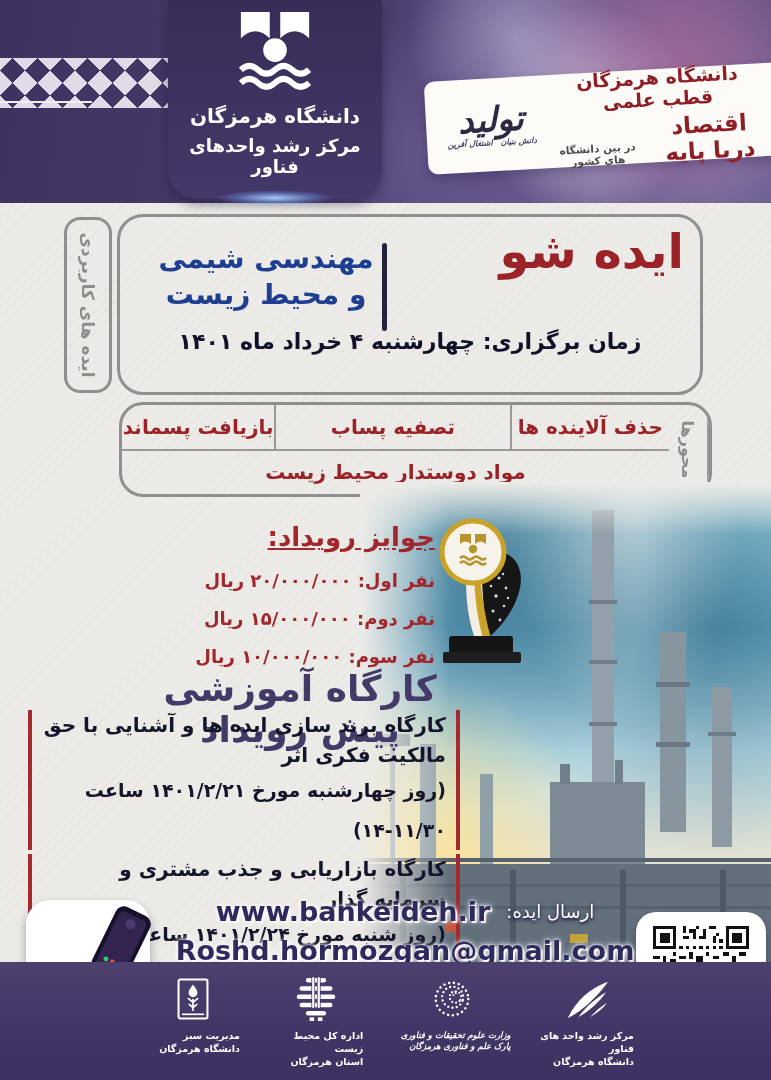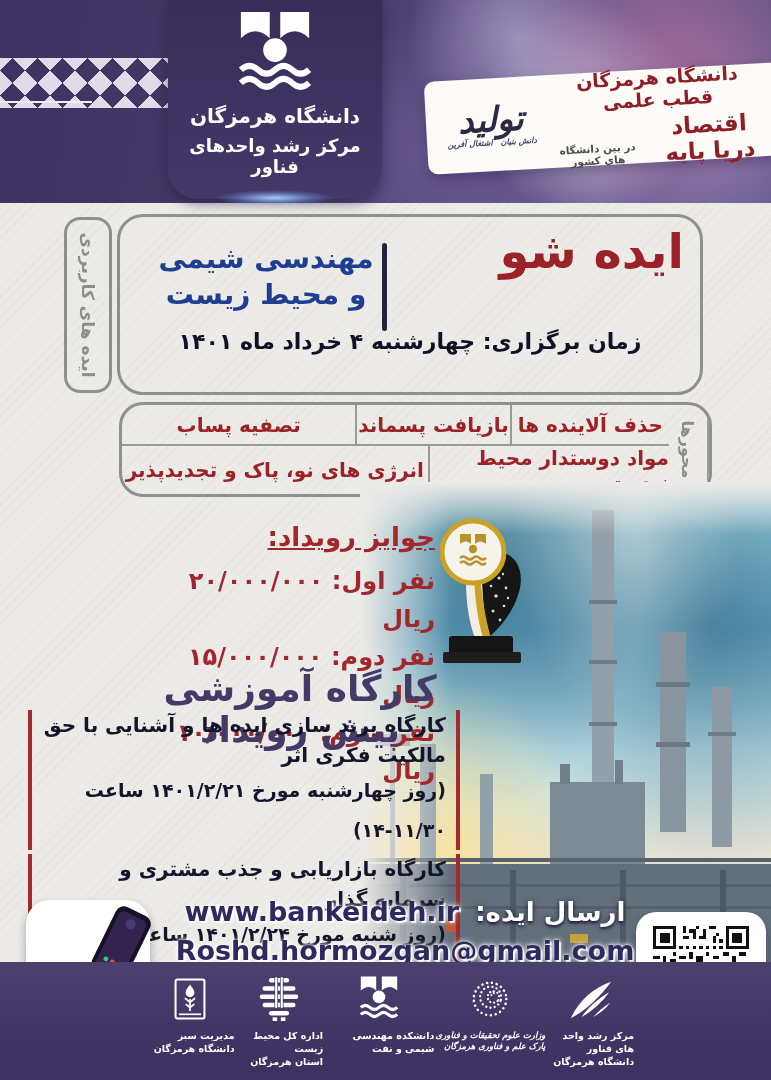--- a/index.html
+++ b/index.html
@@ -83,34 +83,34 @@
     background:
       linear-gradient(90deg,#edebe7 0%,rgba(237,235,231,0) 22%),
       linear-gradient(180deg,#edebe7 0%,rgba(237,235,231,0) 10%);}
 
   
   .trophy{left:433px;top:516px;}
 
   
   .prizes{left:140px;top:522px;width:295px;text-align:right;direction:rtl;color:#a1272c;}
   .prizes-heading{font-size:26px;font-weight:800;margin-bottom:10px;text-decoration:underline;}
-  .prize-line{font-size:24px;font-weight:800;line-height:38px;}
+  .prize-line{font-size:18px;font-weight:800;line-height:38px;}
 
   
   .ws-heading{left:140px;top:668px;width:320px;text-align:center;color:#443a68;font-size:36px;font-weight:800;direction:rtl;}
   .ws-list{left:28px;top:710px;width:432px;direction:rtl;}
   .ws-item{width:fit-content;border-right:4px solid #a32a2e;border-left:4px solid #a32a2e;
     padding:0 10px;margin-bottom:4px;direction:rtl;text-align:right;}
   .ws-title{font-size:20px;font-weight:800;color:#14142a;line-height:30px;}
   .ws-date{font-size:19px;font-weight:800;color:#14142a;line-height:40px;}
 
   
   .contact{left:158px;top:896px;width:494px;direction:rtl;text-align:center;}
   .contact-row1{display:flex;direction:rtl;justify-content:center;align-items:center;gap:16px;}
-  .send-label{color:#fff;font-size:26px;font-weight:700;text-shadow:0 2px 3px rgba(25,18,60,.9),0 0 6px rgba(25,18,60,.6);}
+  .send-label{color:#fff;font-size:18px;font-weight:400;text-shadow:0 2px 3px rgba(25,18,60,.9),0 0 6px rgba(25,18,60,.6);}
   .site,.email{color:#2e2a5e;font-size:27px;font-weight:800;
     text-shadow:0 0 3px #fff,0 0 6px #fff,2px 2px 1px rgba(255,255,255,.9);cursor:pointer;}
   .email{display:block;margin-top:8px;}
 
   .phone-card{left:26px;top:900px;width:124px;height:136px;background:#fff;border-radius:24px;
     box-shadow:0 5px 10px rgba(20,15,50,.35);}
   .phone-img{position:absolute;right:8px;top:6px;transform:rotate(26deg);}
   .phone-area{position:absolute;left:12px;top:58px;color:#3b2f5e;font-size:19px;font-weight:800;}
   .phone-number{position:absolute;left:0;top:92px;width:100%;text-align:center;color:#3b2f5e;font-size:19px;font-weight:800;letter-spacing:1px;}
 
@@ -176,26 +176,25 @@
     <div class="subtitle">
       <span>مهندسی شیمی</span><br>
       <span>و محیط زیست</span>
     </div>
     <div class="schedule">زمان برگزاری: چهارشنبه ۴ خرداد ماه ۱۴۰۱</div>
   </div>
 
   <div class="abs topics-card">
     <div class="topics-grid">
       <div class="t-row first">
+        <div class="t-cell" style="flex:1.5">بازیافت پسماند</div>
         <div class="t-cell" style="flex:2.3">تصفیه پساب</div>
-        <div class="t-cell" style="flex:1.5">بازیافت پسماند</div>
         <div class="t-cell" style="flex:1.55">حذف آلاینده ها</div>
       </div>
       <div class="t-row">
-        <div class="t-cell" style="flex:3">انرژی های نو، پاک و تجدیدپذیر</div>
         <div class="t-cell" style="flex:2.35">مواد دوستدار محیط زیست</div>
       </div>
     </div>
     <div class="topics-label">
       <span>محورها</span>
     </div>
   </div>
 
   <div class="abs photo">
     <svg width="411" height="520" viewBox="0 0 411 520">
@@ -368,34 +367,20 @@
           <rect x="17" y="45" width="5" height="4"></rect>
           <rect x="26" y="45" width="5" height="4"></rect>
         </svg>
       </div>
       <div class="f-label">
         <span>اداره کل محیط زیست</span><br>
         <span>استان هرمزگان</span>
       </div>
     </div>
 
-    <div class="f-item wide">
-      <div class="f-icon">
-        <svg width="42" height="46" viewBox="0 0 60 64" fill="#fff">
-          <path d="M4 0h22v20c-7-7-15-7-22 0z"></path>
-          <path d="M56 0H34v20c7-7 15-7 22 0z"></path>
-          <circle cx="30" cy="29" r="9"></circle>
-          <path d="M4 44q6.5-6 13 0t13 0t13 0t13 0" fill="none" stroke="#fff" stroke-width="4.5"></path>
-          <path d="M4 54q6.5-6 13 0t13 0t13 0t13 0" fill="none" stroke="#fff" stroke-width="4.5"></path>
-        </svg>
-      </div>
-      <div class="f-label">
-        <span>دانشکده مهندسی شیمی و نفت</span>
-      </div>
-    </div>
 
     <div class="f-item wide">
       <div class="f-icon">
         <svg width="46" height="46" viewBox="0 0 48 48" fill="none" stroke="#fff">
           <circle cx="24" cy="24" r="17" stroke-width="2.6" stroke-dasharray="0.1 5" stroke-linecap="round"></circle>
           <circle cx="24" cy="22" r="11" stroke-width="2.4" stroke-dasharray="0.1 4.4" stroke-linecap="round" transform="rotate(20 24 24)"></circle>
           <circle cx="25" cy="20" r="6" stroke-width="2.2" stroke-dasharray="0.1 3.8" stroke-linecap="round" transform="rotate(45 24 24)"></circle>
           <circle cx="26" cy="18" r="2" stroke-width="2" stroke-dasharray="0.1 3.2" stroke-linecap="round"></circle>
         </svg>
       </div>

